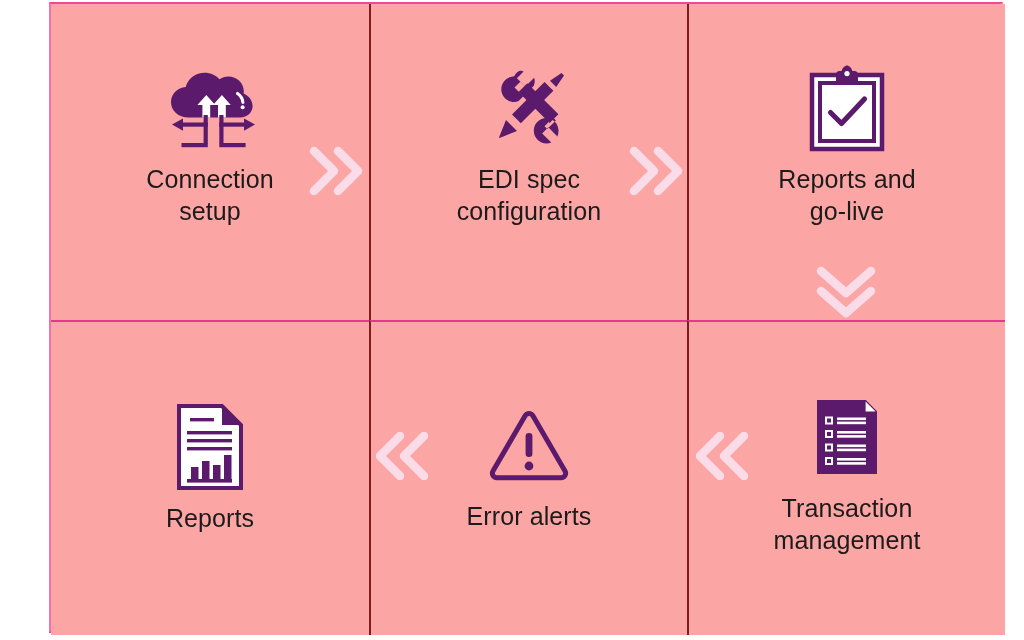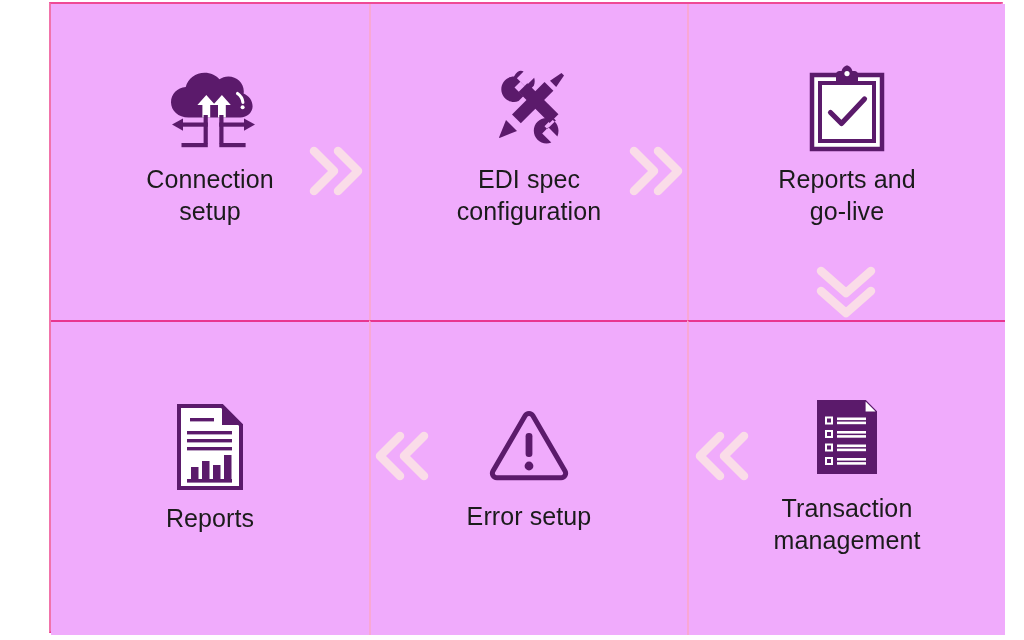--- a/index.html
+++ b/index.html
@@ -36,25 +36,25 @@
     border-bottom: 2px solid #e8368f;
     background: #ffffff;
   }
 
   .cell {
     position: relative;
     display: flex;
     flex-direction: column;
     align-items: center;
     justify-content: center;
-    background: #f0abfc;
+    background: #fca5a5;
     overflow: visible;
   }
 
-  .cell.col-b, .cell.col-c { border-left: 2px solid #f9a8d4; }
+  .cell.col-b, .cell.col-c { border-left: 2px solid #7f1d1d; }
   .cell.row-2 { border-top: 2px solid #e8368f; }
 
   .icon-wrap {
     width: 96px;
     height: 96px;
     display: flex;
     align-items: center;
     justify-content: center;
     margin-bottom: 8px;
   }
@@ -209,21 +209,21 @@
 
     <div class="cell cell-5 col-b row-2">
       <div class="stack">
         <div class="icon-wrap">
           <svg width="86" height="76" viewBox="0 0 86 76" fill="none" aria-hidden="true">
             <path d="M43 6.5 C44.6 6.5 46.1 7.4 46.9 8.8 L79.0 64.0 C79.8 65.4 79.8 67.1 79.0 68.5 C78.2 69.9 76.7 70.7 75.1 70.7 L10.9 70.7 C9.3 70.7 7.8 69.9 7.0 68.5 C6.2 67.1 6.2 65.4 7.0 64.0 L39.1 8.8 C39.9 7.4 41.4 6.5 43 6.5 Z" stroke="#5B1A6B" stroke-width="5.0" fill="none" stroke-linejoin="round"></path>
             <rect x="39.6" y="26.0" width="6.8" height="24.0" rx="3.2" fill="#5B1A6B"></rect>
             <circle cx="43" cy="59.0" r="4.4" fill="#5B1A6B"></circle>
           </svg>
         </div>
-        <div class="cell-label">Error setup</div>
+        <div class="cell-label">Error alerts</div>
       </div>
     </div>
 
     <div class="cell cell-6 col-c row-2">
       <div class="stack">
         <div class="icon-wrap">
           <svg width="60" height="74" viewBox="0 0 60 74" fill="none" aria-hidden="true">
             <path d="M0 0 L48 0 L60 12 L60 74 L0 74 Z" fill="#5B1A6B"></path>
             <path d="M48 0 L60 12 L48 12 Z" fill="#ffffff" stroke="#5B1A6B" stroke-width="1.2"></path>
 

